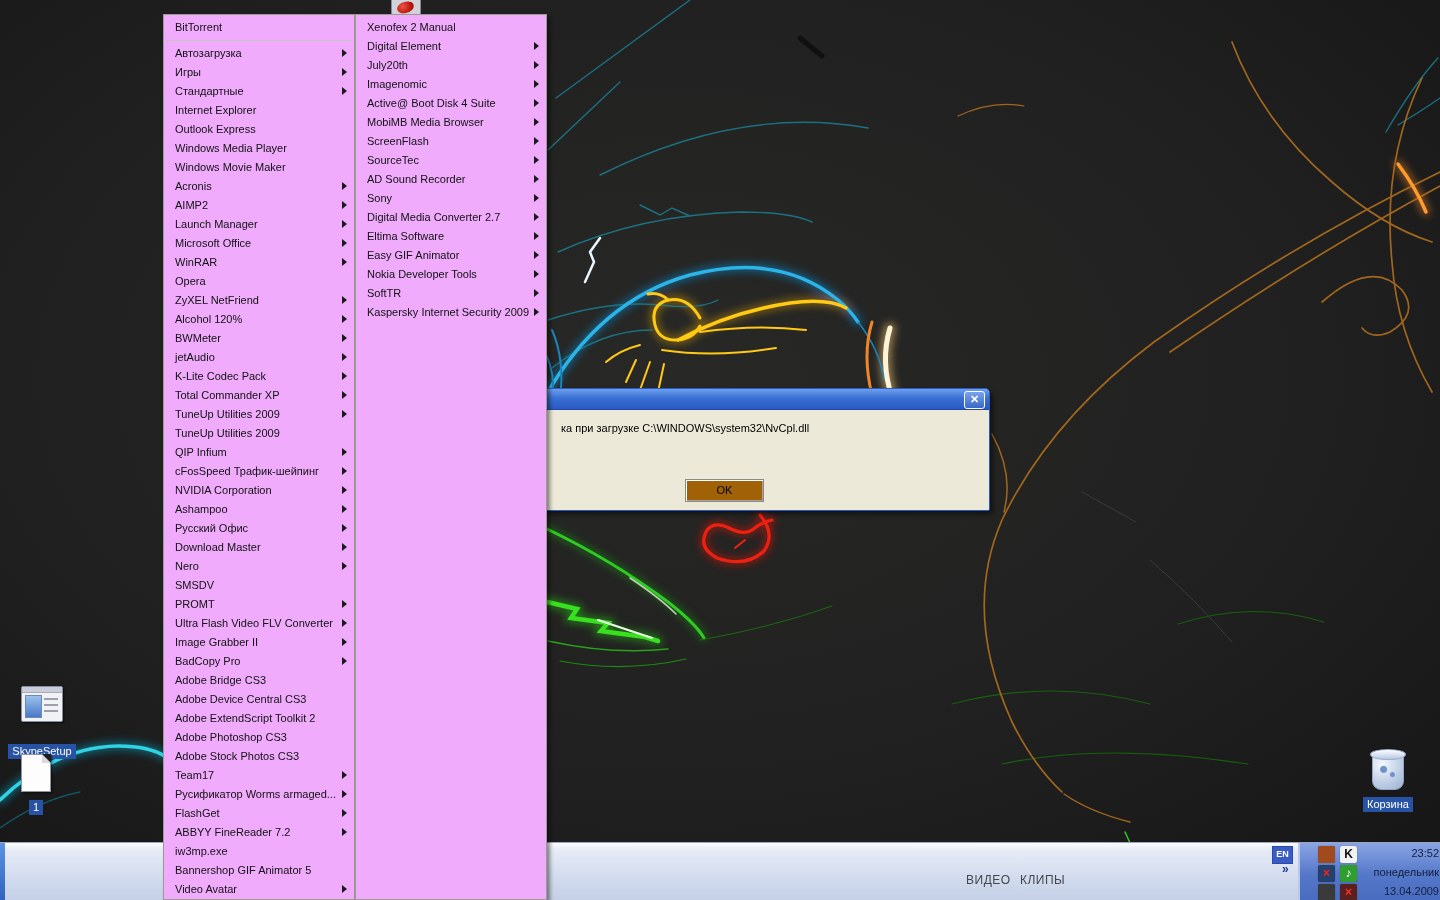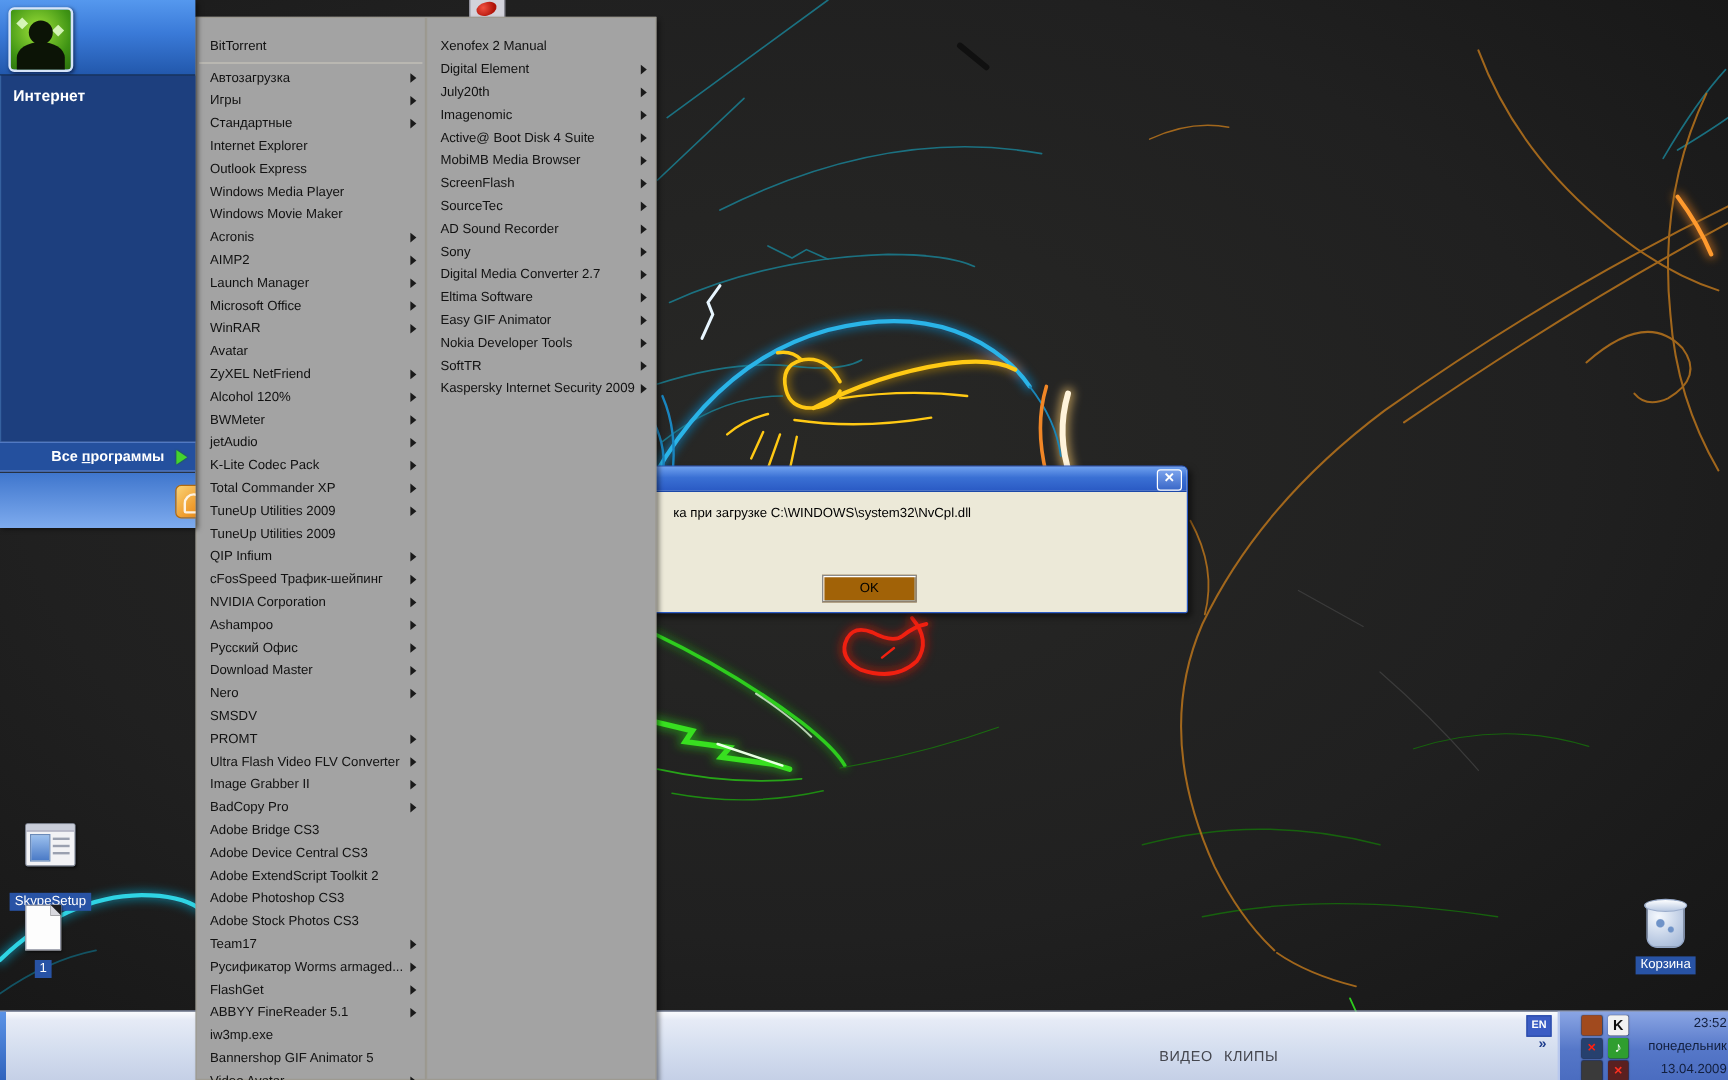--- a/index.html
+++ b/index.html
@@ -58,22 +58,22 @@
     border-top:6px solid transparent;border-bottom:6px solid transparent;border-left:9px solid #44d32e;
     filter:drop-shadow(0 0 1px #1a6a10);}
   #start-bottom{position:absolute;left:0;top:394px;width:163px;height:46px;
     background:linear-gradient(#3f76cd,#7eabee);}
   #logoff-icon{position:absolute;left:146px;top:10px;width:26px;height:26px;border-radius:5px;
     background:linear-gradient(135deg,#fad375,#ef9c2e 60%,#d97f14);border:1px solid #b06a10;}
   #logoff-icon .key{position:absolute;left:6px;top:6px;width:13px;height:13px;border:2px solid #fff;
     border-radius:50% 50% 2px 2px;opacity:.85;}
 
   
-  .menu-col{position:absolute;top:14px;width:192px;background:#a3a3a3;border:1px solid #9d9a91;
-    box-shadow:3px 3px 4px rgba(0,0,0,.45);box-sizing:border-box;padding-top:15px;
+  .menu-col{position:absolute;top:14px;width:192px;background:#f0abfc;border:1px solid #9d9a91;
+    box-shadow:3px 3px 4px rgba(0,0,0,.45);box-sizing:border-box;padding-top:3px;
     font-size:11px;color:#111;z-index:10;}
   #col1{left:163px;height:886px;}
   #col2{left:355px;height:886px;}
   .menu-item{height:19px;line-height:19px;padding-left:11px;position:relative;white-space:nowrap;overflow:hidden;}
   .mi-arrow{position:absolute;right:7px;top:5px;width:0;height:0;
     border-top:4px solid transparent;border-bottom:4px solid transparent;border-left:5px solid #1a1a1a;}
   .menu-sep{height:1px;background:#c9c5bb;margin:3px 2px;}
 
   
   #error-dialog{position:absolute;left:455px;top:388px;width:535px;height:123px;z-index:5;
@@ -276,21 +276,21 @@
         <div class="menu-item"><span>Стандартные</span><span class="mi-arrow"></span></div>
         <div class="menu-item"><span>Internet Explorer</span></div>
         <div class="menu-item"><span>Outlook Express</span></div>
         <div class="menu-item"><span>Windows Media Player</span></div>
         <div class="menu-item"><span>Windows Movie Maker</span></div>
         <div class="menu-item"><span>Acronis</span><span class="mi-arrow"></span></div>
         <div class="menu-item"><span>AIMP2</span><span class="mi-arrow"></span></div>
         <div class="menu-item"><span>Launch Manager</span><span class="mi-arrow"></span></div>
         <div class="menu-item"><span>Microsoft Office</span><span class="mi-arrow"></span></div>
         <div class="menu-item"><span>WinRAR</span><span class="mi-arrow"></span></div>
-        <div class="menu-item"><span>Avatar</span></div>
+        <div class="menu-item"><span>Opera</span></div>
         <div class="menu-item"><span>ZyXEL NetFriend</span><span class="mi-arrow"></span></div>
         <div class="menu-item"><span>Alcohol 120%</span><span class="mi-arrow"></span></div>
         <div class="menu-item"><span>BWMeter</span><span class="mi-arrow"></span></div>
         <div class="menu-item"><span>jetAudio</span><span class="mi-arrow"></span></div>
         <div class="menu-item"><span>K-Lite Codec Pack</span><span class="mi-arrow"></span></div>
         <div class="menu-item"><span>Total Commander XP</span><span class="mi-arrow"></span></div>
         <div class="menu-item"><span>TuneUp Utilities 2009</span><span class="mi-arrow"></span></div>
         <div class="menu-item"><span>TuneUp Utilities 2009</span></div>
         <div class="menu-item"><span>QIP Infium</span><span class="mi-arrow"></span></div>
         <div class="menu-item"><span>cFosSpeed Трафик-шейпинг</span><span class="mi-arrow"></span></div>
@@ -305,21 +305,21 @@
         <div class="menu-item"><span>Image Grabber II</span><span class="mi-arrow"></span></div>
         <div class="menu-item"><span>BadCopy Pro</span><span class="mi-arrow"></span></div>
         <div class="menu-item"><span>Adobe Bridge CS3</span></div>
         <div class="menu-item"><span>Adobe Device Central CS3</span></div>
         <div class="menu-item"><span>Adobe ExtendScript Toolkit 2</span></div>
         <div class="menu-item"><span>Adobe Photoshop CS3</span></div>
         <div class="menu-item"><span>Adobe Stock Photos CS3</span></div>
         <div class="menu-item"><span>Team17</span><span class="mi-arrow"></span></div>
         <div class="menu-item"><span>Русификатор Worms armaged...</span><span class="mi-arrow"></span></div>
         <div class="menu-item"><span>FlashGet</span><span class="mi-arrow"></span></div>
-        <div class="menu-item"><span>ABBYY FineReader 5.1</span><span class="mi-arrow"></span></div>
+        <div class="menu-item"><span>ABBYY FineReader 7.2</span><span class="mi-arrow"></span></div>
         <div class="menu-item"><span>iw3mp.exe</span></div>
         <div class="menu-item"><span>Bannershop GIF Animator 5</span></div>
         <div class="menu-item"><span>Video Avatar</span><span class="mi-arrow"></span></div>
       </div>
 </div>
 <div class="menu-col" id="col2">
   <div id="col2-items">
         <div class="menu-item"><span>Xenofex 2 Manual</span></div>
         <div class="menu-item"><span>Digital Element</span><span class="mi-arrow"></span></div>
         <div class="menu-item"><span>July20th</span><span class="mi-arrow"></span></div>
@@ -332,36 +332,14 @@
         <div class="menu-item"><span>Sony</span><span class="mi-arrow"></span></div>
         <div class="menu-item"><span>Digital Media Converter 2.7</span><span class="mi-arrow"></span></div>
         <div class="menu-item"><span>Eltima Software</span><span class="mi-arrow"></span></div>
         <div class="menu-item"><span>Easy GIF Animator</span><span class="mi-arrow"></span></div>
         <div class="menu-item"><span>Nokia Developer Tools</span><span class="mi-arrow"></span></div>
         <div class="menu-item"><span>SoftTR</span><span class="mi-arrow"></span></div>
         <div class="menu-item"><span>Kaspersky Internet Security 2009</span><span class="mi-arrow"></span></div>
       </div>
 </div>
 
-<div id="start-menu">
-  <div id="start-banner">
-    <div id="avatar">
-      <div class="n1"></div>
-          <div class="n2"></div>
-          <div class="head"></div>
-          <div class="body"></div>
-    </div>
-  </div>
-  <div id="start-panel">
-    <div id="pinned-item">Интернет</div>
-  </div>
-  <div id="all-programs">
-    <span class="lbl"><span>Все </span><u>п</u><span>рограммы</span></span>
-    <span id="ap-arrow"></span>
-  </div>
-  <div id="start-bottom">
-    <div id="logoff-icon">
-          <div class="key"></div>
-        </div>
-  </div>
-</div>
 
 </div>
 
 </body></html>

